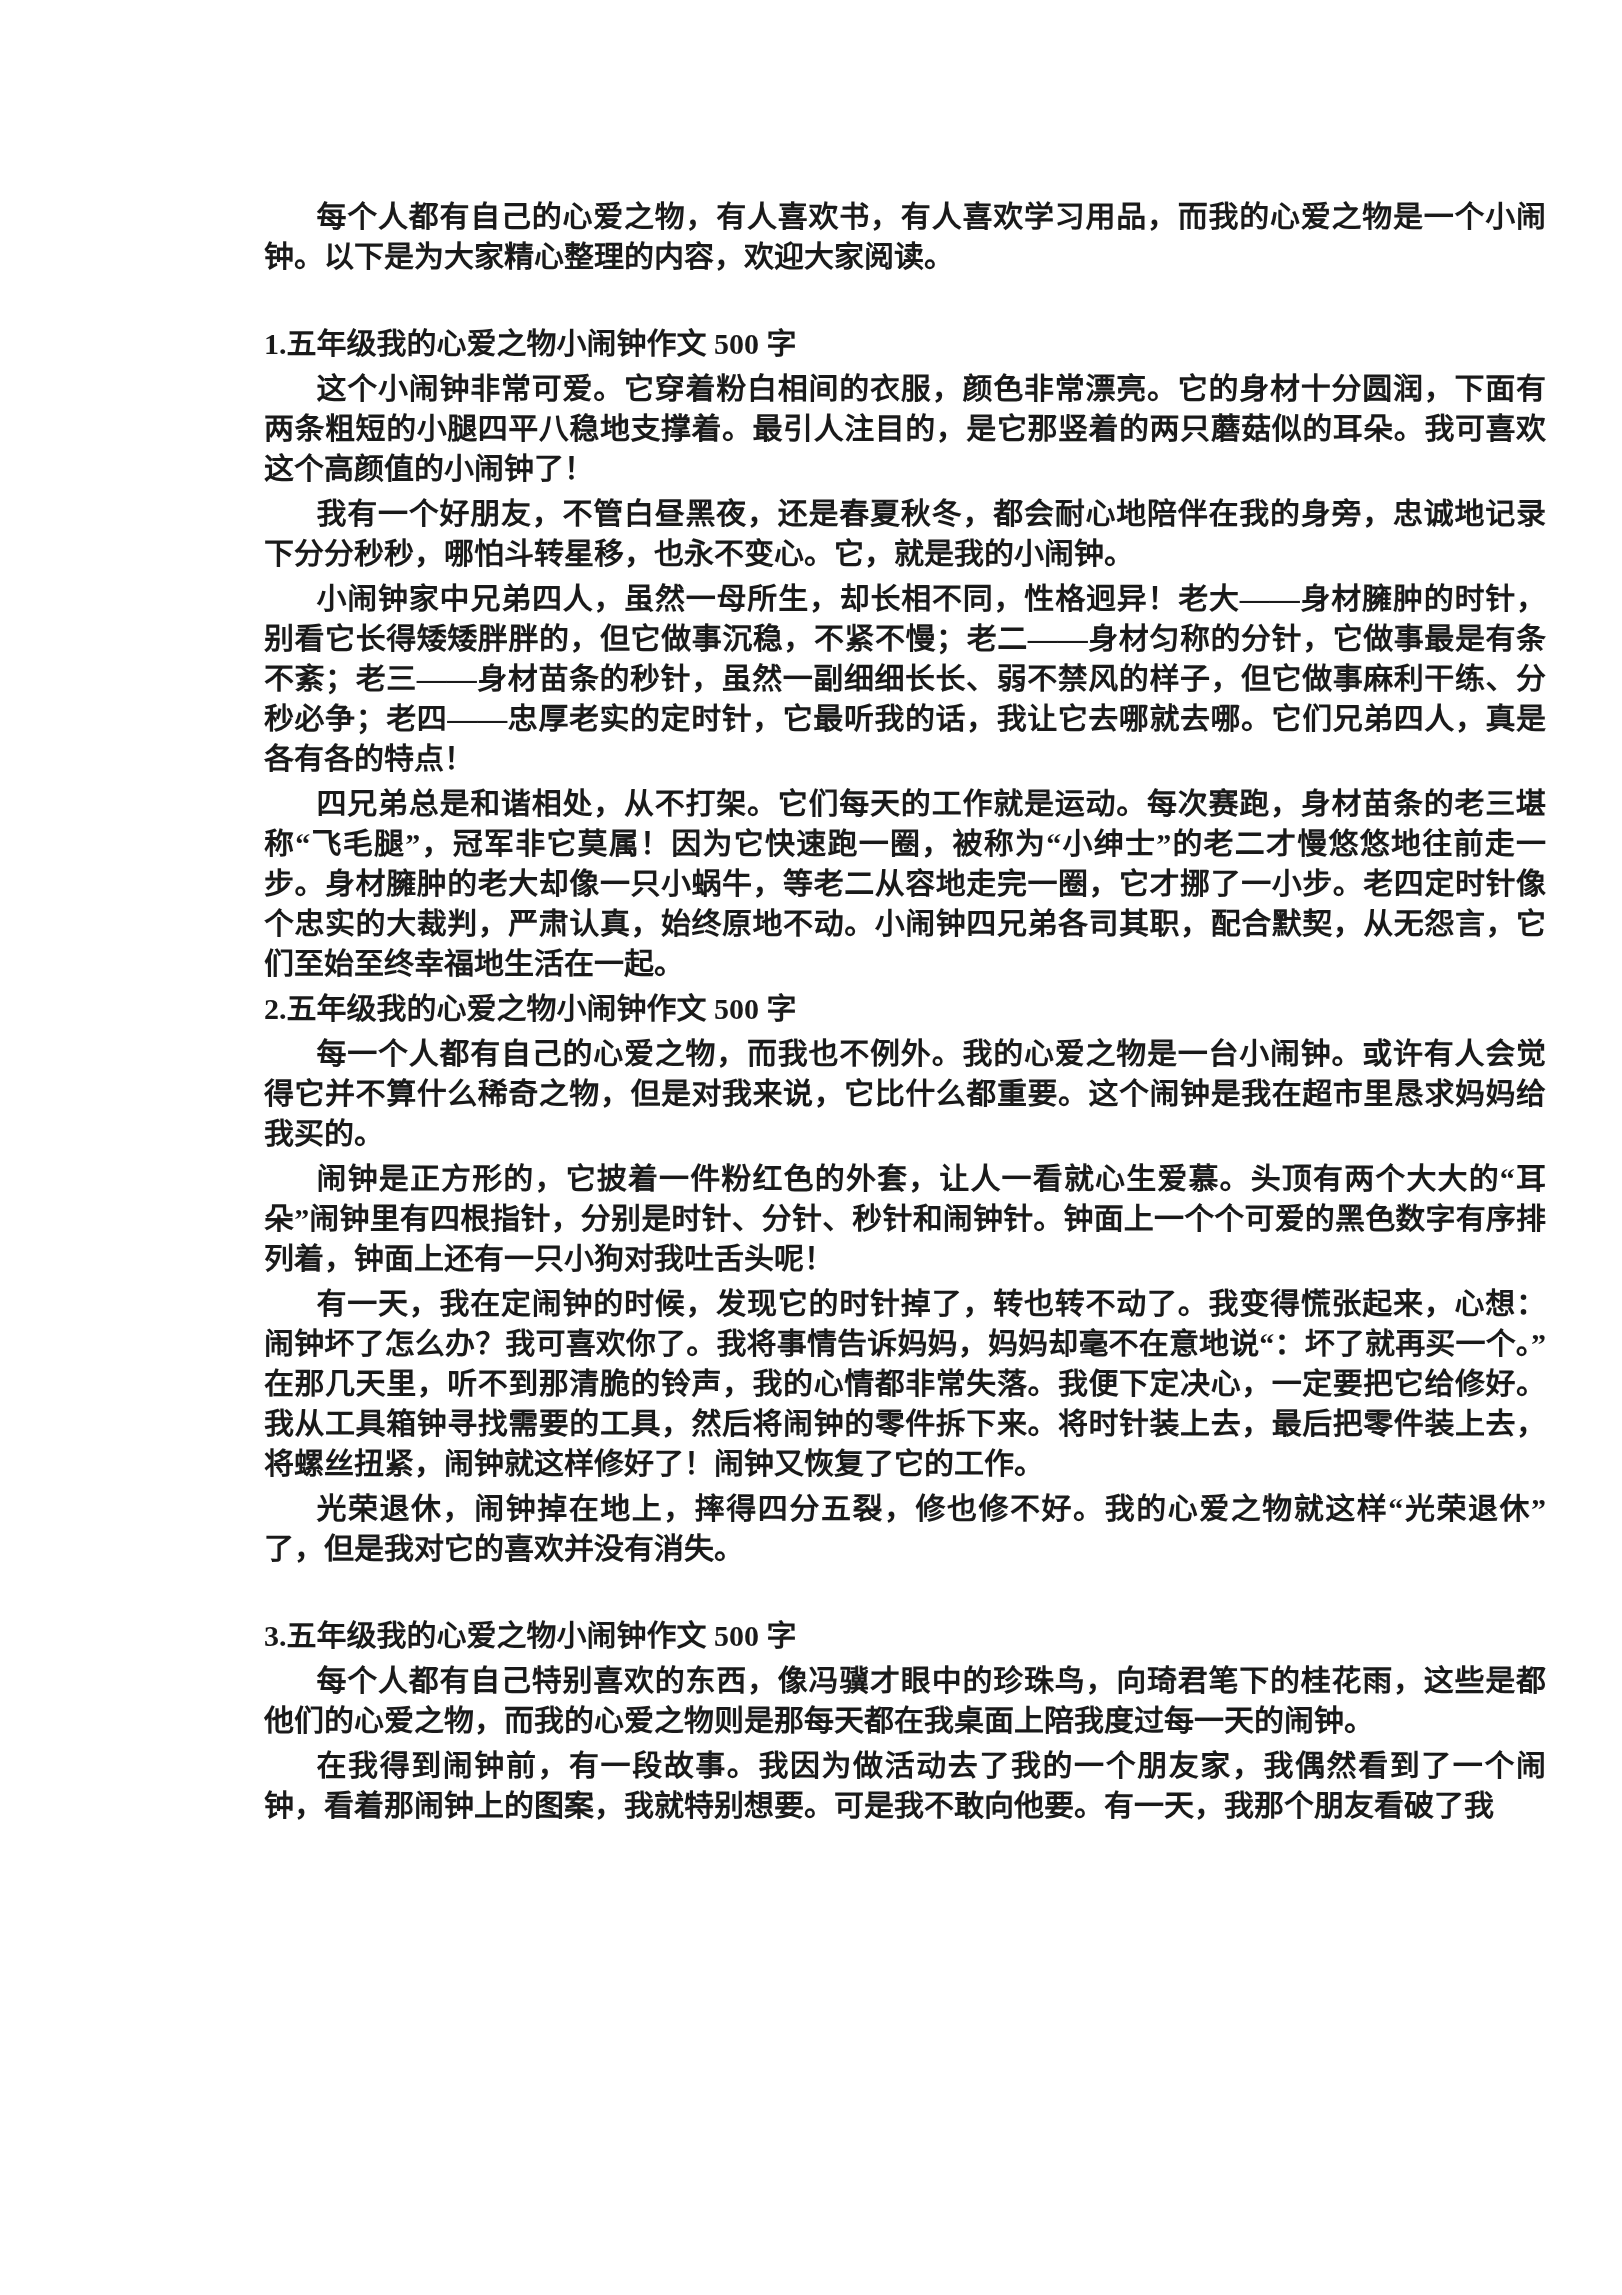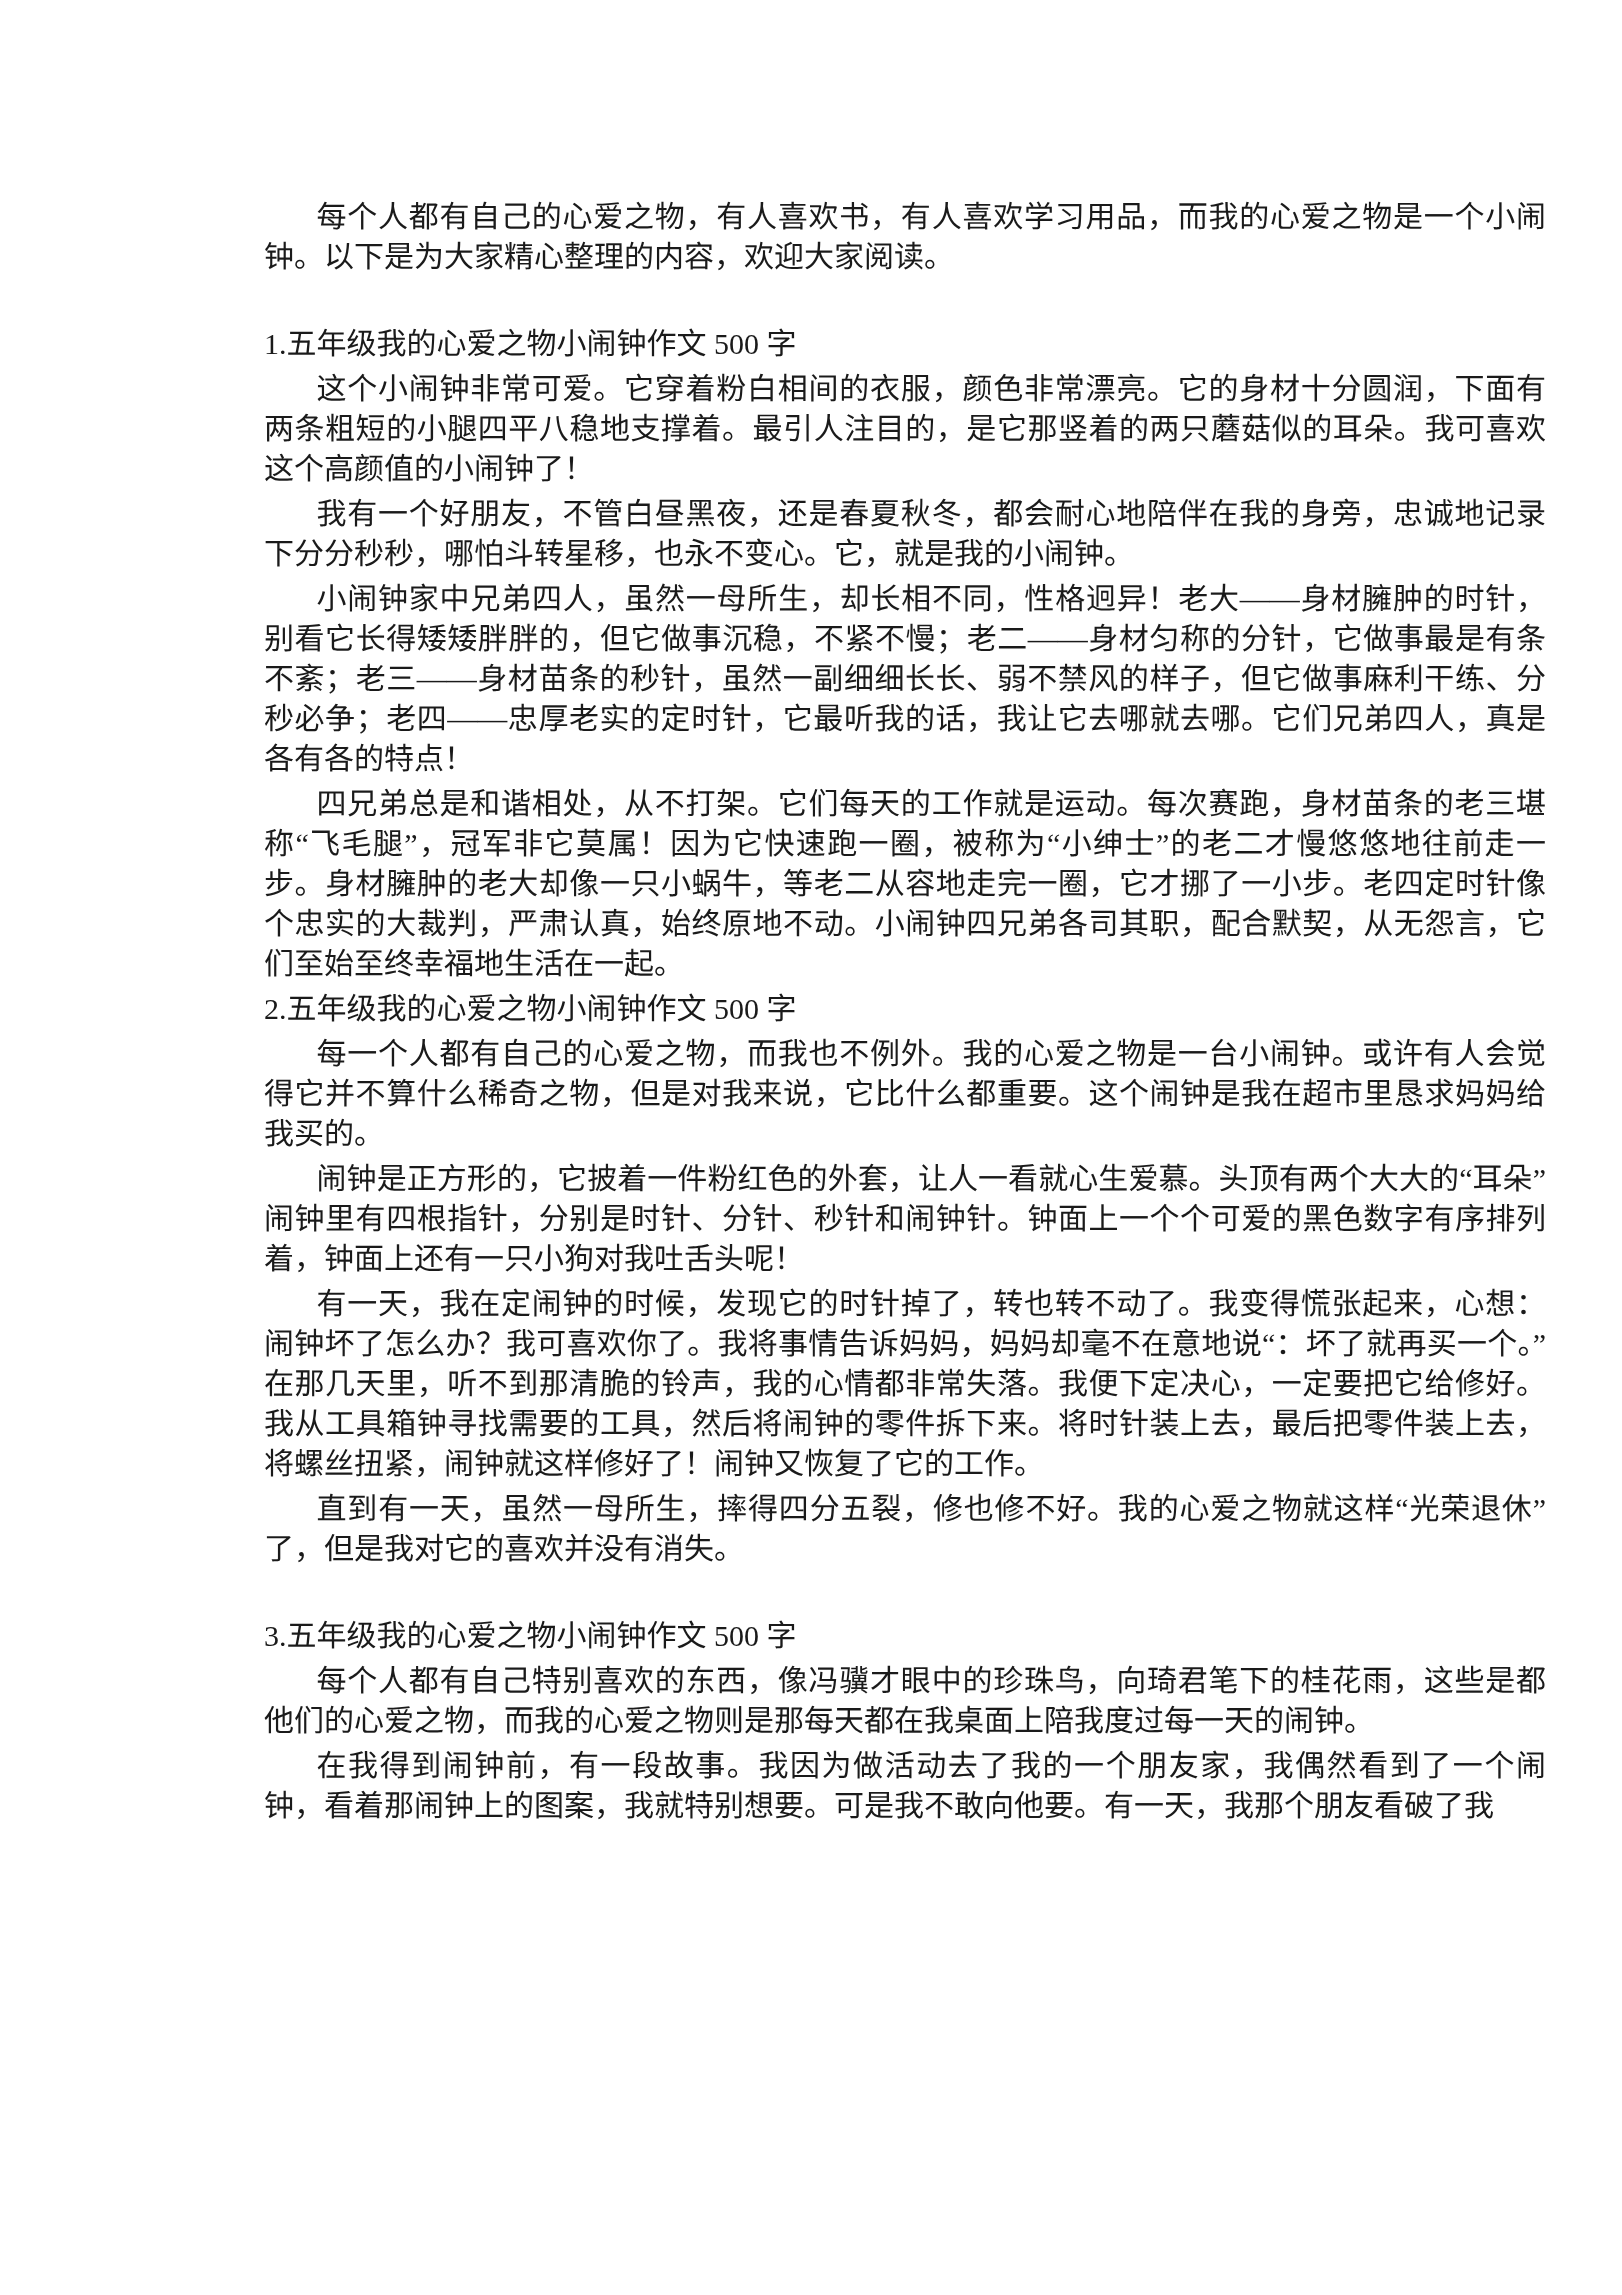--- a/index.html
+++ b/index.html
@@ -12,20 +12,21 @@
     height: 2295px;
     position: relative;
     overflow: hidden;
   }
   .page {
     position: absolute;
     left: 0; top: 0;
     width: 1622px;
     height: 2295px;
     background: #ffffff;
+    font-weight: bold;
   }
   .text-column {
     position: absolute;
     left: 264px;
     top: 197px;
     width: 1282px;
     font-family: "Liberation Serif", "DejaVu Serif", serif;
     font-size: 30px;
     line-height: 40px;
     color: #1a1a1a;
@@ -54,20 +55,20 @@
       <div class="section-gap"></div>
       <p class="heading-para">1.五年级我的心爱之物小闹钟作文 500 字</p>
       <p class="body-para">这个小闹钟非常可爱。它穿着粉白相间的衣服，颜色非常漂亮。它的身材十分圆润，下面有两条粗短的小腿四平八稳地支撑着。最引人注目的，是它那竖着的两只蘑菇似的耳朵。我可喜欢这个高颜值的小闹钟了！</p>
       <p class="body-para">我有一个好朋友，不管白昼黑夜，还是春夏秋冬，都会耐心地陪伴在我的身旁，忠诚地记录下分分秒秒，哪怕斗转星移，也永不变心。它，就是我的小闹钟。</p>
       <p class="body-para">小闹钟家中兄弟四人，虽然一母所生，却长相不同，性格迥异！老大——身材臃肿的时针，别看它长得矮矮胖胖的，但它做事沉稳，不紧不慢；老二——身材匀称的分针，它做事最是有条不紊；老三——身材苗条的秒针，虽然一副细细长长、弱不禁风的样子，但它做事麻利干练、分秒必争；老四——忠厚老实的定时针，它最听我的话，我让它去哪就去哪。它们兄弟四人，真是各有各的特点！</p>
       <p class="body-para">四兄弟总是和谐相处，从不打架。它们每天的工作就是运动。每次赛跑，身材苗条的老三堪称“飞毛腿”，冠军非它莫属！因为它快速跑一圈，被称为“小绅士”的老二才慢悠悠地往前走一步。身材臃肿的老大却像一只小蜗牛，等老二从容地走完一圈，它才挪了一小步。老四定时针像个忠实的大裁判，严肃认真，始终原地不动。小闹钟四兄弟各司其职，配合默契，从无怨言，它们至始至终幸福地生活在一起。</p>
       <p class="heading-para">2.五年级我的心爱之物小闹钟作文 500 字</p>
       <p class="body-para">每一个人都有自己的心爱之物，而我也不例外。我的心爱之物是一台小闹钟。或许有人会觉得它并不算什么稀奇之物，但是对我来说，它比什么都重要。这个闹钟是我在超市里恳求妈妈给我买的。</p>
       <p class="body-para">闹钟是正方形的，它披着一件粉红色的外套，让人一看就心生爱慕。头顶有两个大大的“耳朵”闹钟里有四根指针，分别是时针、分针、秒针和闹钟针。钟面上一个个可爱的黑色数字有序排列着，钟面上还有一只小狗对我吐舌头呢！</p>
       <p class="body-para">有一天，我在定闹钟的时候，发现它的时针掉了，转也转不动了。我变得慌张起来，心想：闹钟坏了怎么办？我可喜欢你了。我将事情告诉妈妈，妈妈却毫不在意地说“：坏了就再买一个。”在那几天里，听不到那清脆的铃声，我的心情都非常失落。我便下定决心，一定要把它给修好。我从工具箱钟寻找需要的工具，然后将闹钟的零件拆下来。将时针装上去，最后把零件装上去，将螺丝扭紧，闹钟就这样修好了！闹钟又恢复了它的工作。</p>
-      <p class="body-para">直到有一天，虽然一母所生，摔得四分五裂，修也修不好。我的心爱之物就这样“光荣退休”了，但是我对它的喜欢并没有消失。</p>
+      <p class="body-para">光荣退休，闹钟掉在地上，摔得四分五裂，修也修不好。我的心爱之物就这样“光荣退休”了，但是我对它的喜欢并没有消失。</p>
       <div class="section-gap"></div>
       <p class="heading-para">3.五年级我的心爱之物小闹钟作文 500 字</p>
       <p class="body-para">每个人都有自己特别喜欢的东西，像冯骥才眼中的珍珠鸟，向琦君笔下的桂花雨，这些是都他们的心爱之物，而我的心爱之物则是那每天都在我桌面上陪我度过每一天的闹钟。</p>
       <p class="body-para">在我得到闹钟前，有一段故事。我因为做活动去了我的一个朋友家，我偶然看到了一个闹钟，看着那闹钟上的图案，我就特别想要。可是我不敢向他要。有一天，我那个朋友看破了我</p>
     </div>
 </div>
 
 
 </body></html>

